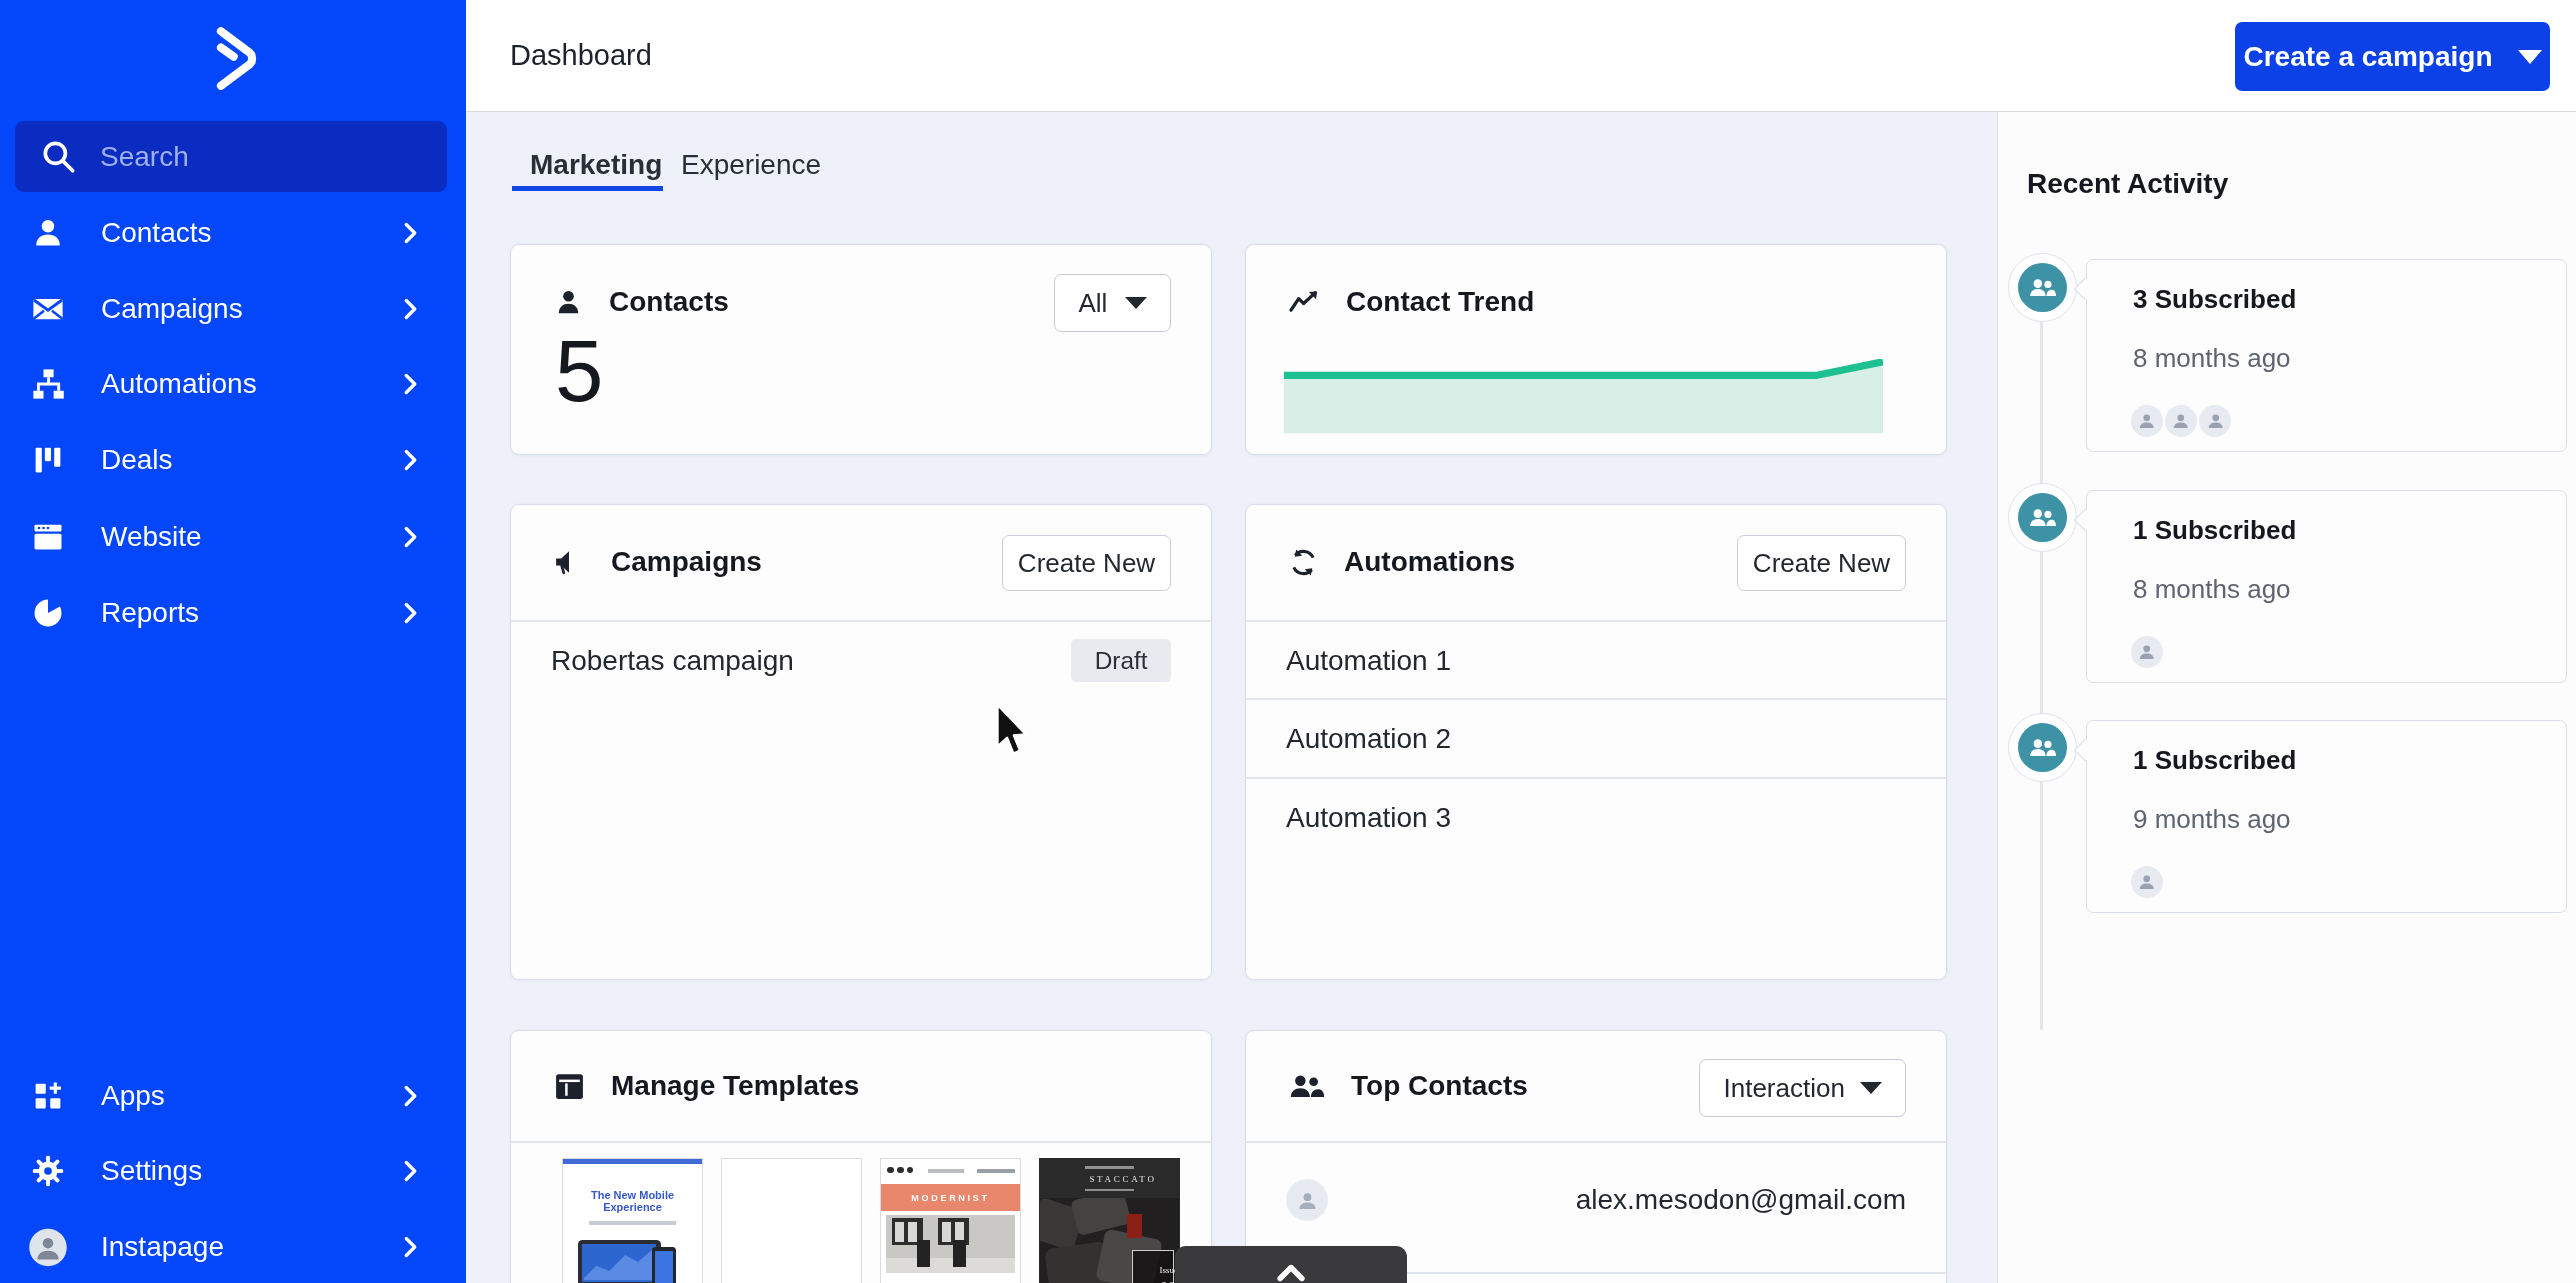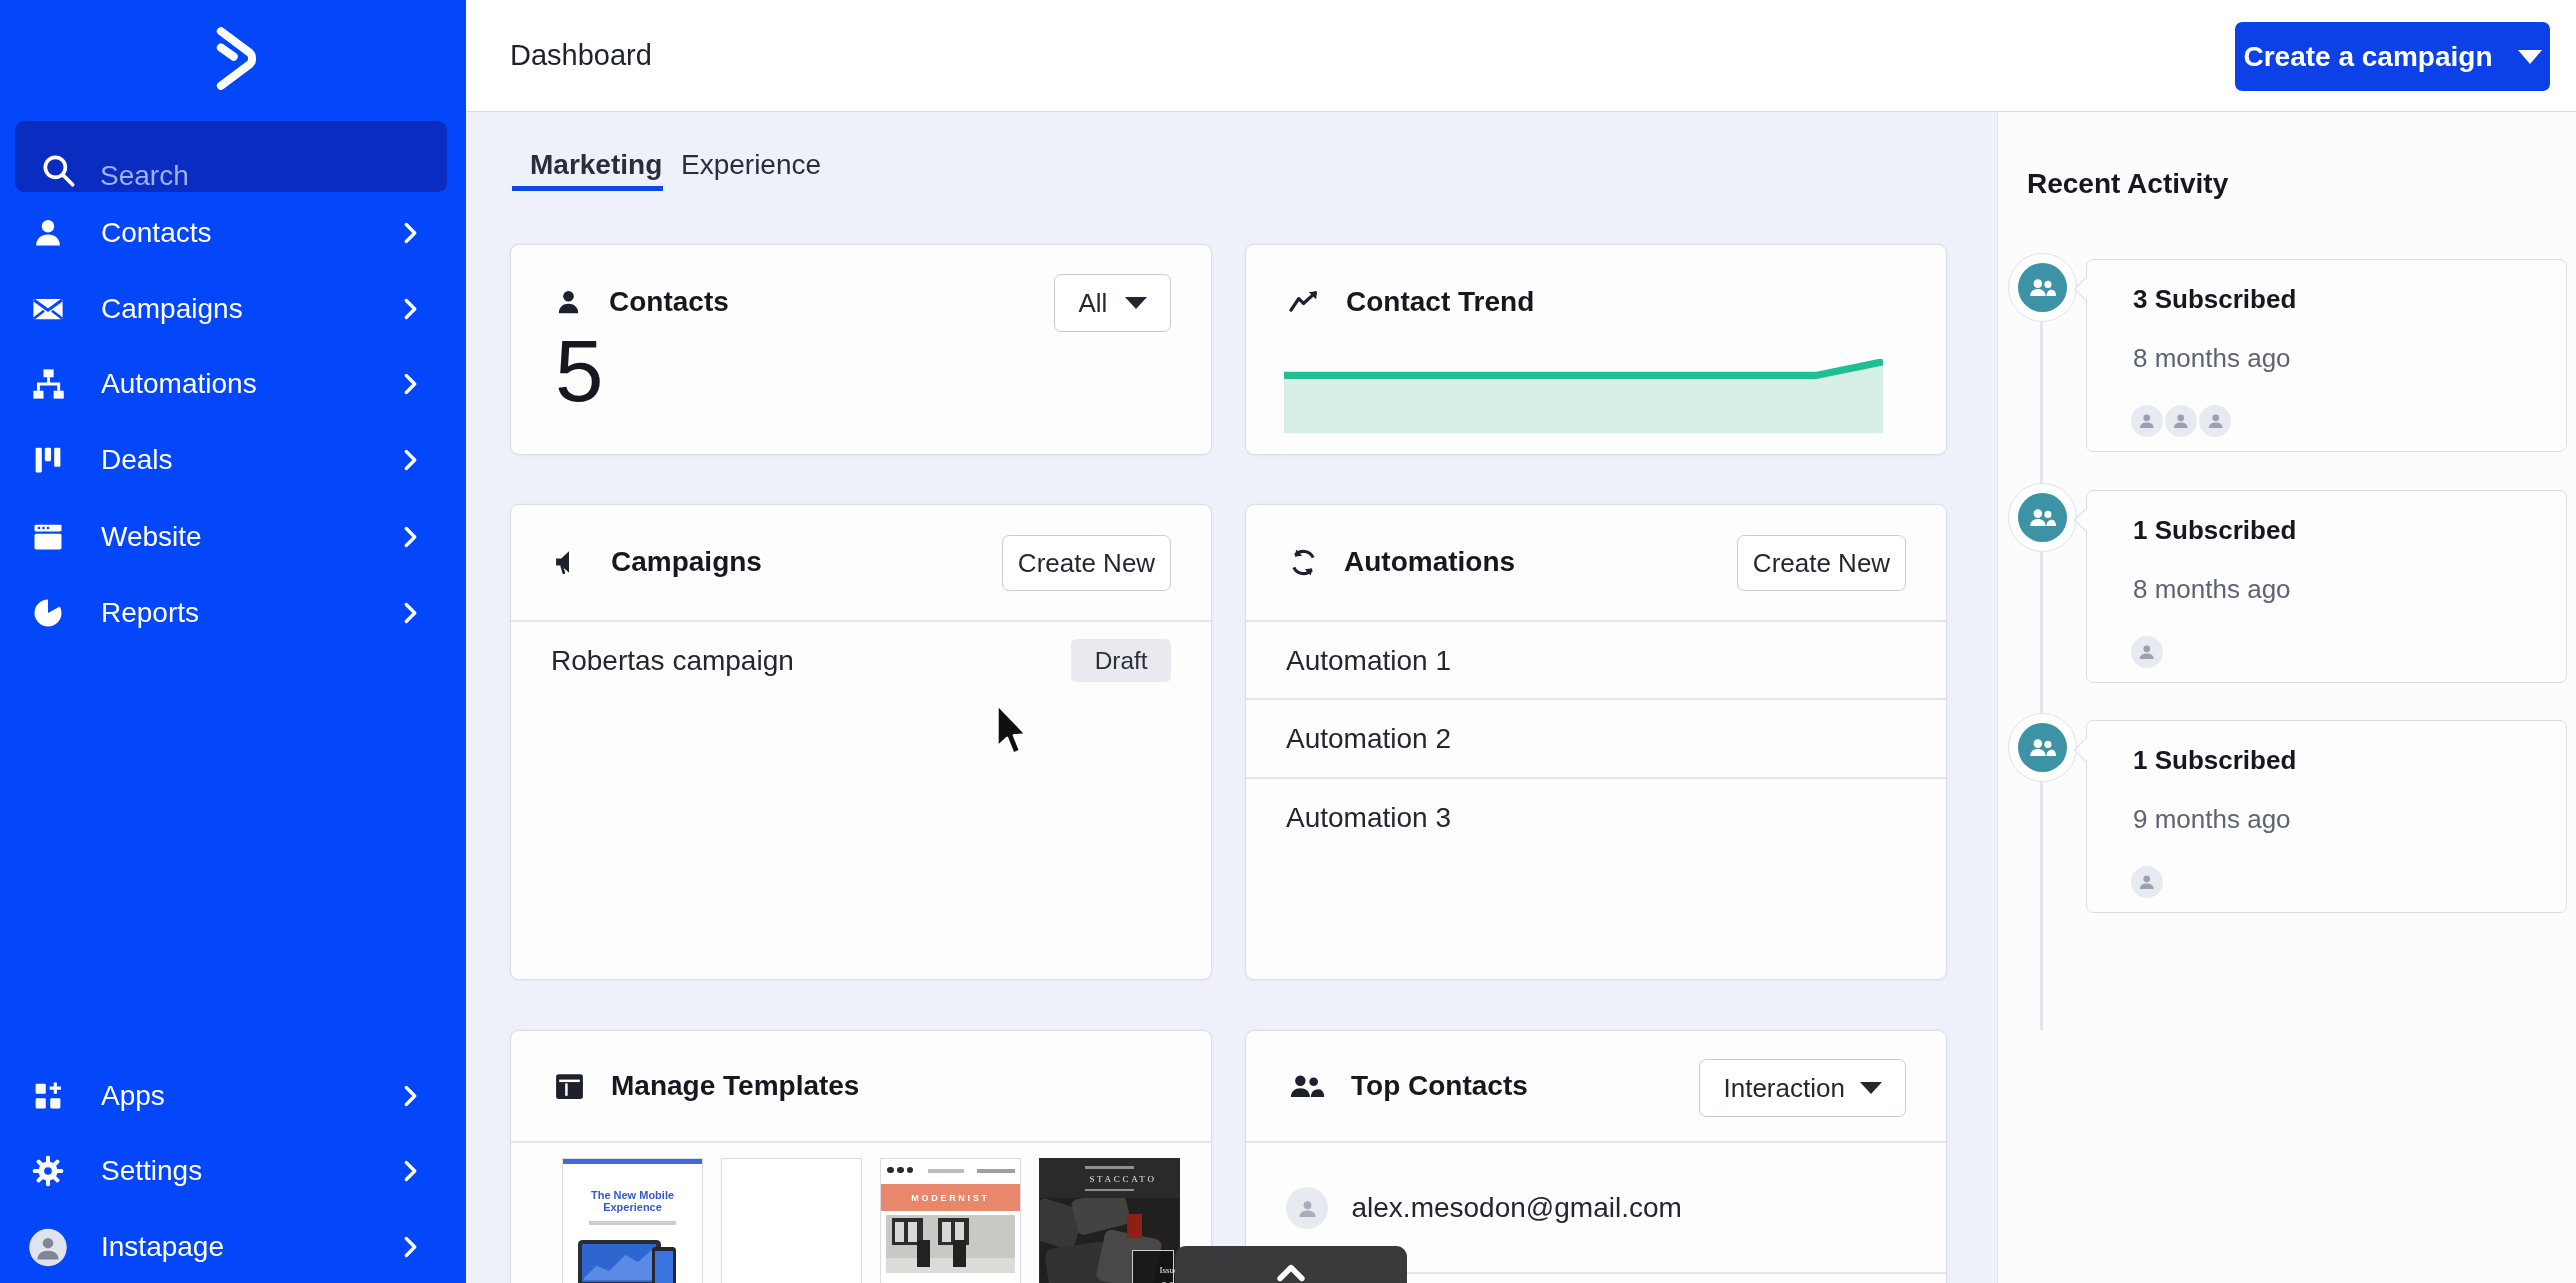--- a/index.html
+++ b/index.html
@@ -8,21 +8,21 @@
     position:relative; width:2576px; height:1283px; overflow:hidden;
     font-family:"Liberation Sans", sans-serif; color:#1c212b;
     background:var(--content_bg, #eef1f9);
   }
 
   
   .sidebar { position:absolute; left:0; top:0; width:466px; height:1283px;
     background:var(--sidebar_blue,#0446f9); z-index:10; }
   .logo { position:absolute; left:210px; top:23.5px; width:51px; height:69px; cursor:pointer; }
   .searchbox { position:absolute; left:14.5px; top:121px; width:432px; height:71px;
-    background:var(--search_bg,#0a2cc0); border-radius:9px; display:flex; align-items:flex-end; }
+    background:var(--search_bg,#0a2cc0); border-radius:9px; display:flex; align-items:center; }
   .searchbox svg { margin-left:23.5px; flex:0 0 auto; }
   .searchbox input { flex:1; background:transparent; border:none; outline:none;
     font-family:"Liberation Sans",sans-serif; font-size:28px; color:#e8edfd; margin-left:20px; }
   .searchbox input::placeholder { color:#9fb0ee; }
   .nav-item { position:absolute; left:0; width:466px; height:76px; display:flex;
     align-items:center; cursor:pointer; }
   .nav-ico { width:40px; height:40px; margin-left:28px; display:flex; align-items:center; justify-content:center; flex:0 0 auto; }
   .nav-label { color:#ffffff; font-size:28px; margin-left:33px; }
   .nav-chev { position:absolute; right:42px; top:50%; transform:translateY(-50%); }
 
@@ -438,21 +438,21 @@
               <path d="M24 27c.4-5 3-8 8-8 3.4 0 6 2.6 6 8z"></path>
           </svg>
         </span>
         <span class="h-title">Top Contacts</span>
       </div>
       <div class="select" style="right:40px; width:207px; top:28px">
         <span>Interaction</span>
         <span class="caret-down"></span>
       </div>
       <div class="divider" style="top:110px"></div>
-      <div style="position:absolute; left:0; top:108px; width:100%; height:138px; display:flex; align-items:center; padding:0 40px;">
+      <div style="position:absolute; left:0; top:100px; width:100%; height:138px; display:flex; align-items:center; padding:0 40px;justify-content:space-between;">
         <span class="avatar" style="width:42px; height:42px;">
           <svg viewBox="0 0 32 32" width="27" height="27">
             <circle cx="16" cy="12" r="4.6" fill="#a6adbb"></circle>
               <path d="M6.5 26c0-5 3.8-7.6 9.5-7.6s9.5 2.6 9.5 7.6z" fill="#a6adbb"></path>
           </svg>
         </span>
         <span class="list-row-text" style="margin-left:23.5px;">alex.mesodon@gmail.com</span>
       </div>
       <div class="divider" style="top:241px"></div>
     </section>

